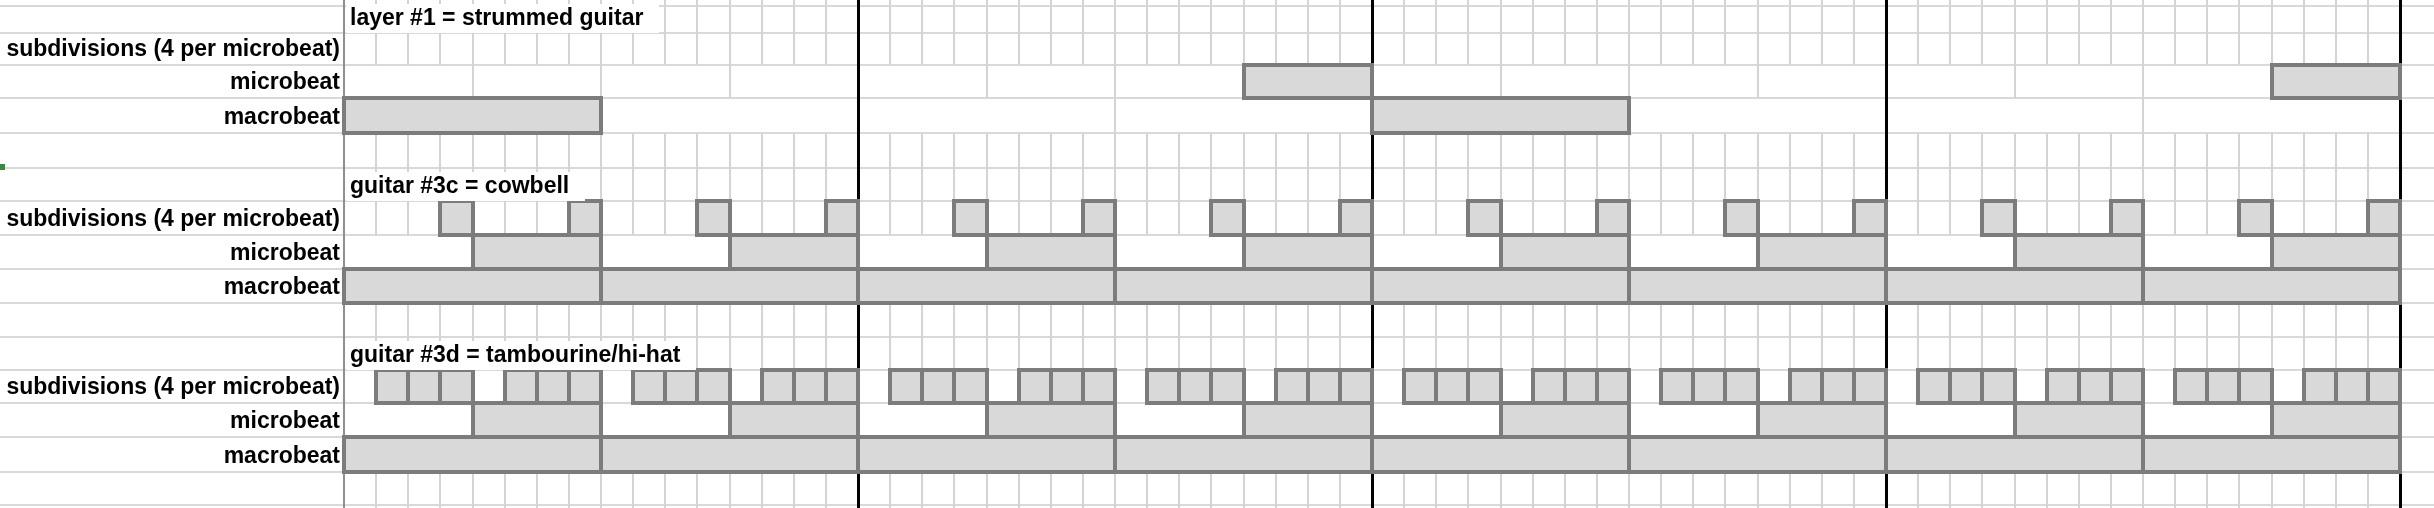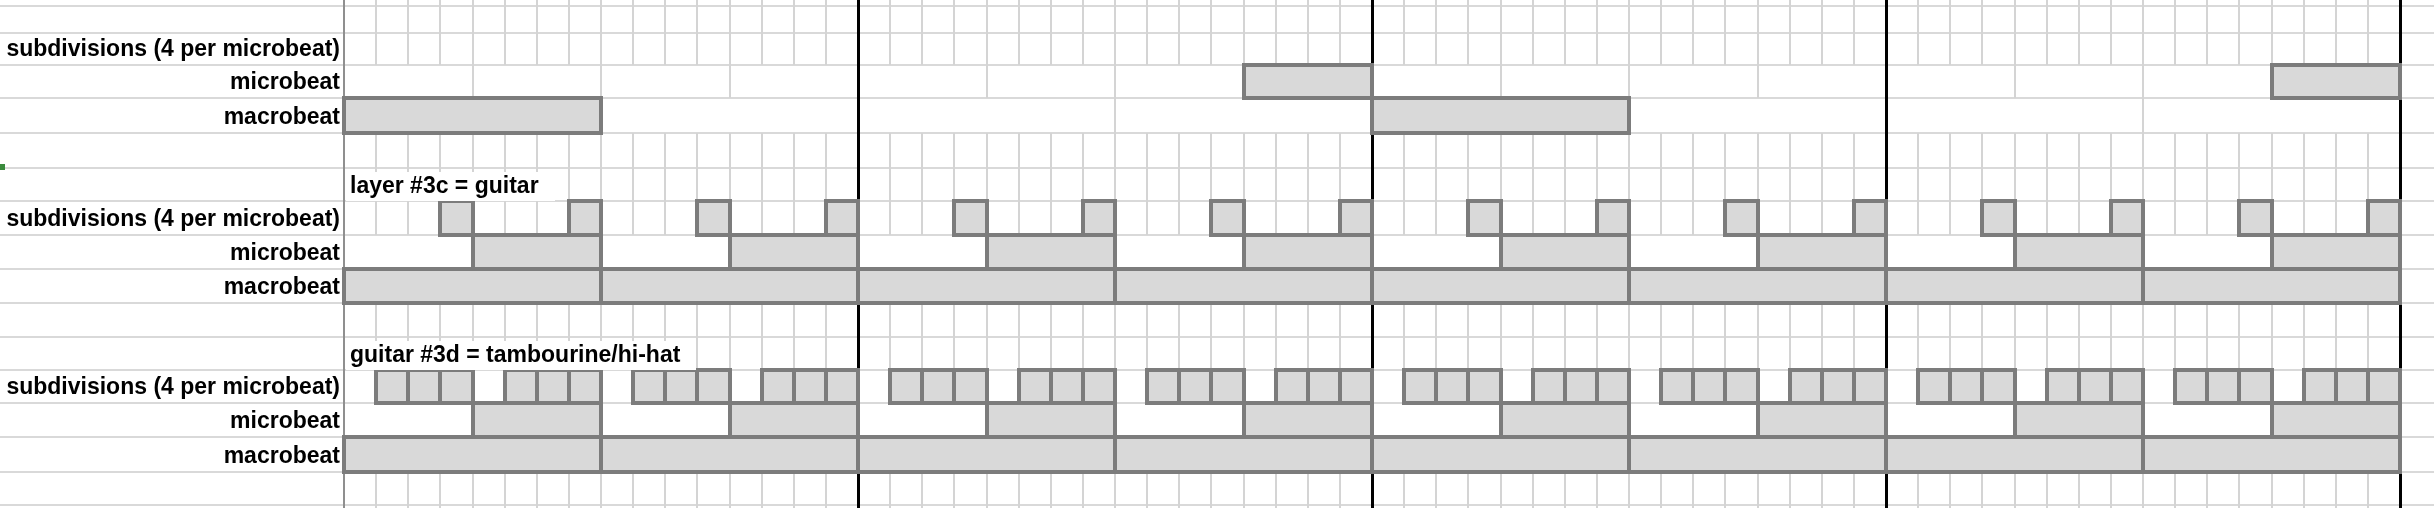--- a/index.html
+++ b/index.html
@@ -901,25 +901,28 @@
     <div class="beat-cell" style="left: 2012.5px; top: 401px; width: 132.5px; height: 38px;"></div>
     <div class="beat-cell" style="left: 2269.5px; top: 401px; width: 132.5px; height: 38px;"></div>
     <div class="beat-cell" style="left: 342px; top: 435px; width: 261px; height: 39px;"></div>
     <div class="beat-cell" style="left: 599px; top: 435px; width: 261px; height: 39px;"></div>
     <div class="beat-cell" style="left: 856px; top: 435px; width: 261px; height: 39px;"></div>
     <div class="beat-cell" style="left: 1113px; top: 435px; width: 261px; height: 39px;"></div>
     <div class="beat-cell" style="left: 1370px; top: 435px; width: 261px; height: 39px;"></div>
     <div class="beat-cell" style="left: 1627px; top: 435px; width: 261px; height: 39px;"></div>
     <div class="beat-cell" style="left: 1884px; top: 435px; width: 261px; height: 39px;"></div>
     <div class="beat-cell" style="left: 2141px; top: 435px; width: 261px; height: 39px;"></div>
+    <div class="layer-title" style="top: 6px; height: 27px;">
+      <span>layer #1 = strummed guitar</span>
+    </div>
     <div class="rowlabel" style="top: 33px; height: 32px;">subdivisions (4 per microbeat)</div>
     <div class="rowlabel" style="top: 65px; height: 33px;">microbeat</div>
     <div class="rowlabel" style="top: 98px; height: 35px;">macrobeat</div>
     <div class="layer-title" style="top: 168px; height: 33px;">
-      <span>layer #3c = guitar</span>
+      <span>guitar #3c = cowbell</span>
     </div>
     <div class="rowlabel" style="top: 201px; height: 34px;">subdivisions (4 per microbeat)</div>
     <div class="rowlabel" style="top: 235px; height: 34px;">microbeat</div>
     <div class="rowlabel" style="top: 269px; height: 34px;">macrobeat</div>
     <div class="layer-title" style="top: 337px; height: 33px;">
       <span>guitar #3d = tambourine/hi-hat</span>
     </div>
     <div class="rowlabel" style="top: 370px; height: 33px;">subdivisions (4 per microbeat)</div>
     <div class="rowlabel" style="top: 403px; height: 34px;">microbeat</div>
     <div class="rowlabel" style="top: 437px; height: 35px;">macrobeat</div>

